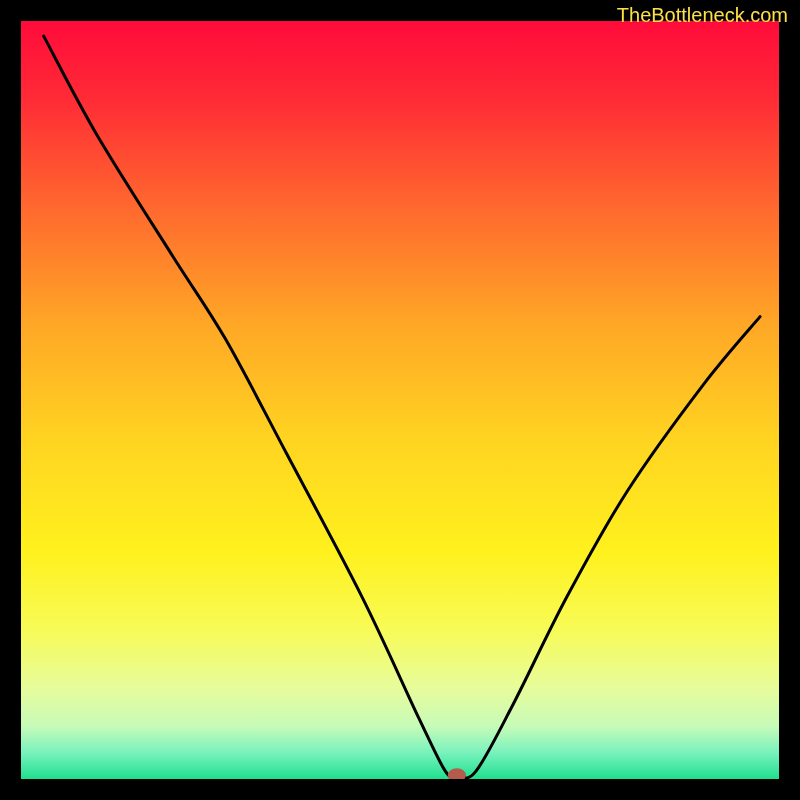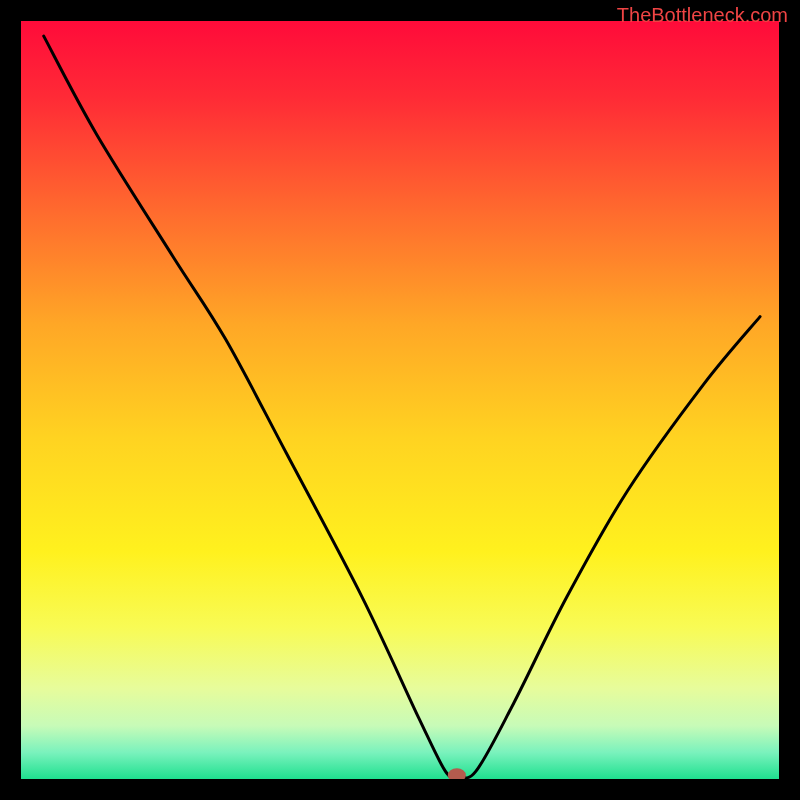--- a/index.html
+++ b/index.html
@@ -8,21 +8,21 @@
     height: 800px;
     background: #000000;
     overflow: hidden;
     position: relative;
     font-family: Arial, Helvetica, sans-serif;
   }
   .watermark {
     position: absolute;
     top: 4px;
     right: 12px;
-    color: #ef4444;
+    color: #fde047;
     font-size: 20px;
     font-weight: 500;
     z-index: 10;
   }
   .frame {
     position: absolute;
     top: 0;
     left: 0;
     width: 800px;
     height: 800px;

